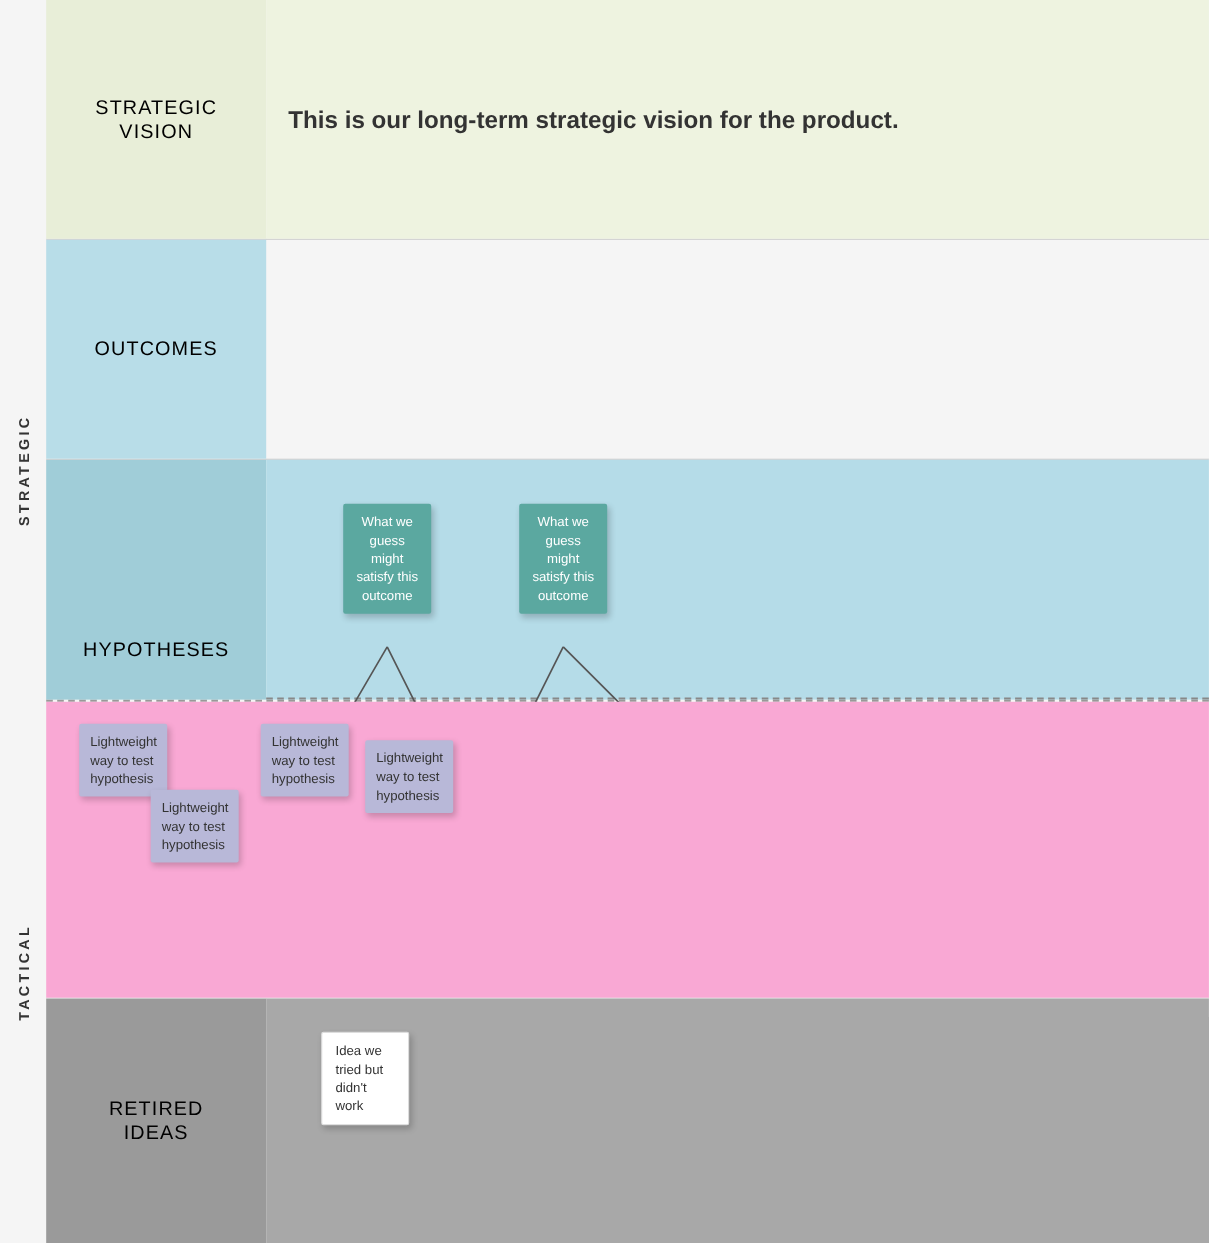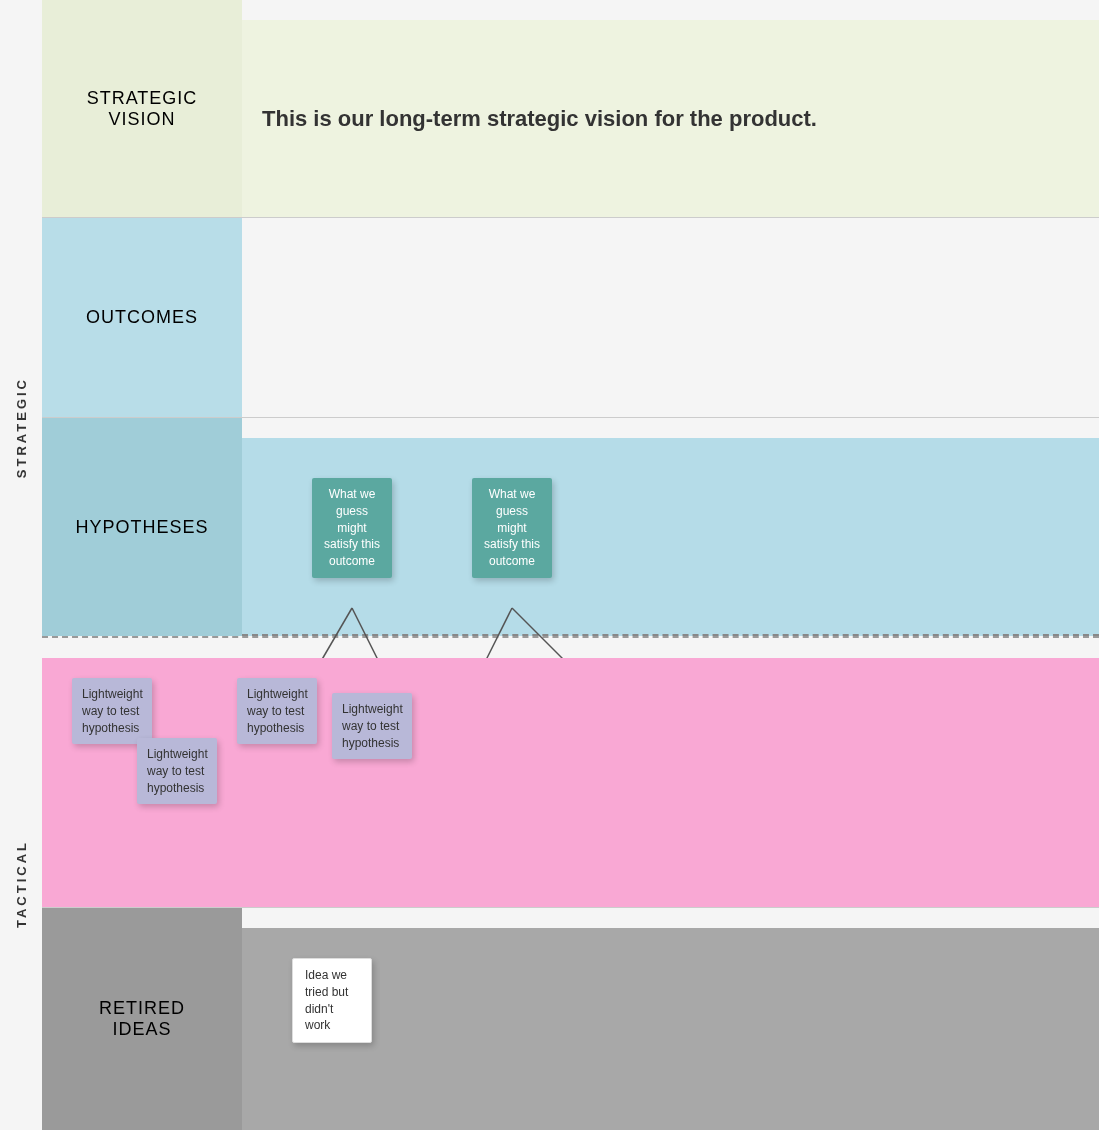--- a/index.html
+++ b/index.html
@@ -31,21 +31,20 @@
       text-transform: uppercase;
       padding: 35px;
       text-align: center;
     }
 
     .row-content {
       flex: 1;
       padding: 20px;
       position: relative;
       min-height: 180px;
-      margin-top: 20px;
     }
 
     
     .row-vision .row-label {
       background: #e8eed8;
     }
     .row-vision .row-content {
       background: #eef3e0;
       display: flex;
       align-items: center;
@@ -60,20 +59,21 @@
     .row-outcomes .row-label {
       background: #b8dde8;
     }
     .row-outcomes .row-content {
       background: #c8e8f0;
     }
 
     
     .row-hypotheses .row-label {
       background: #a0cdd8;
+      align-items: flex-end;
     }
     .row-hypotheses .row-content {
       background: #b5dce8;
       border-bottom: 2px dashed #888;
       text-align: center;
     }
 
     
     .row-experiments .row-label {
       background: #4dc4e0;

